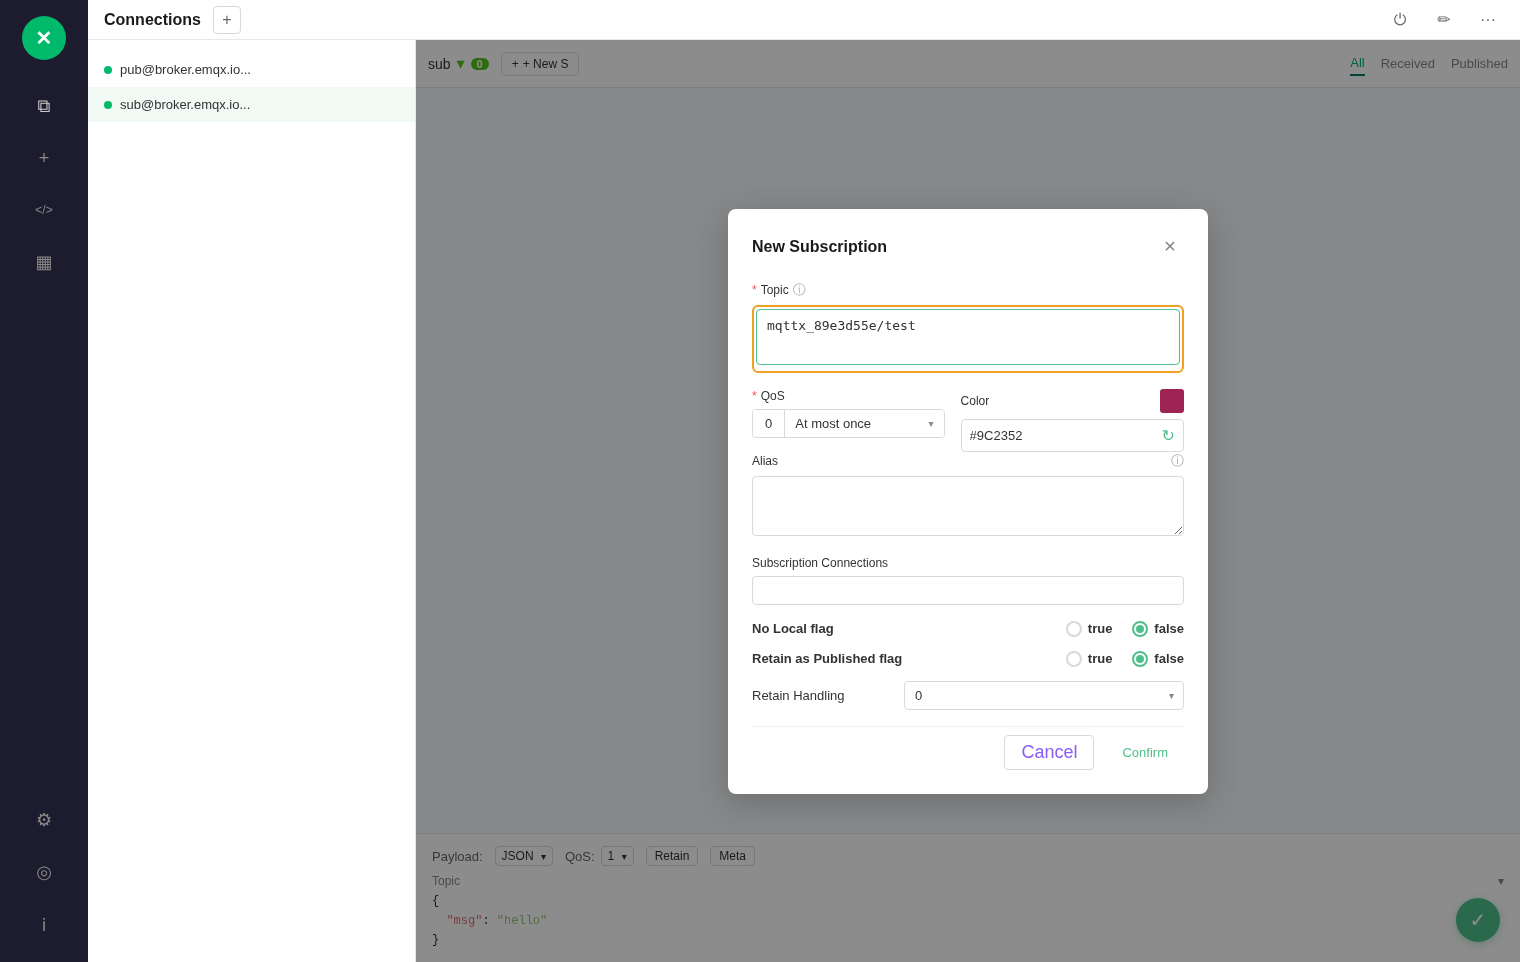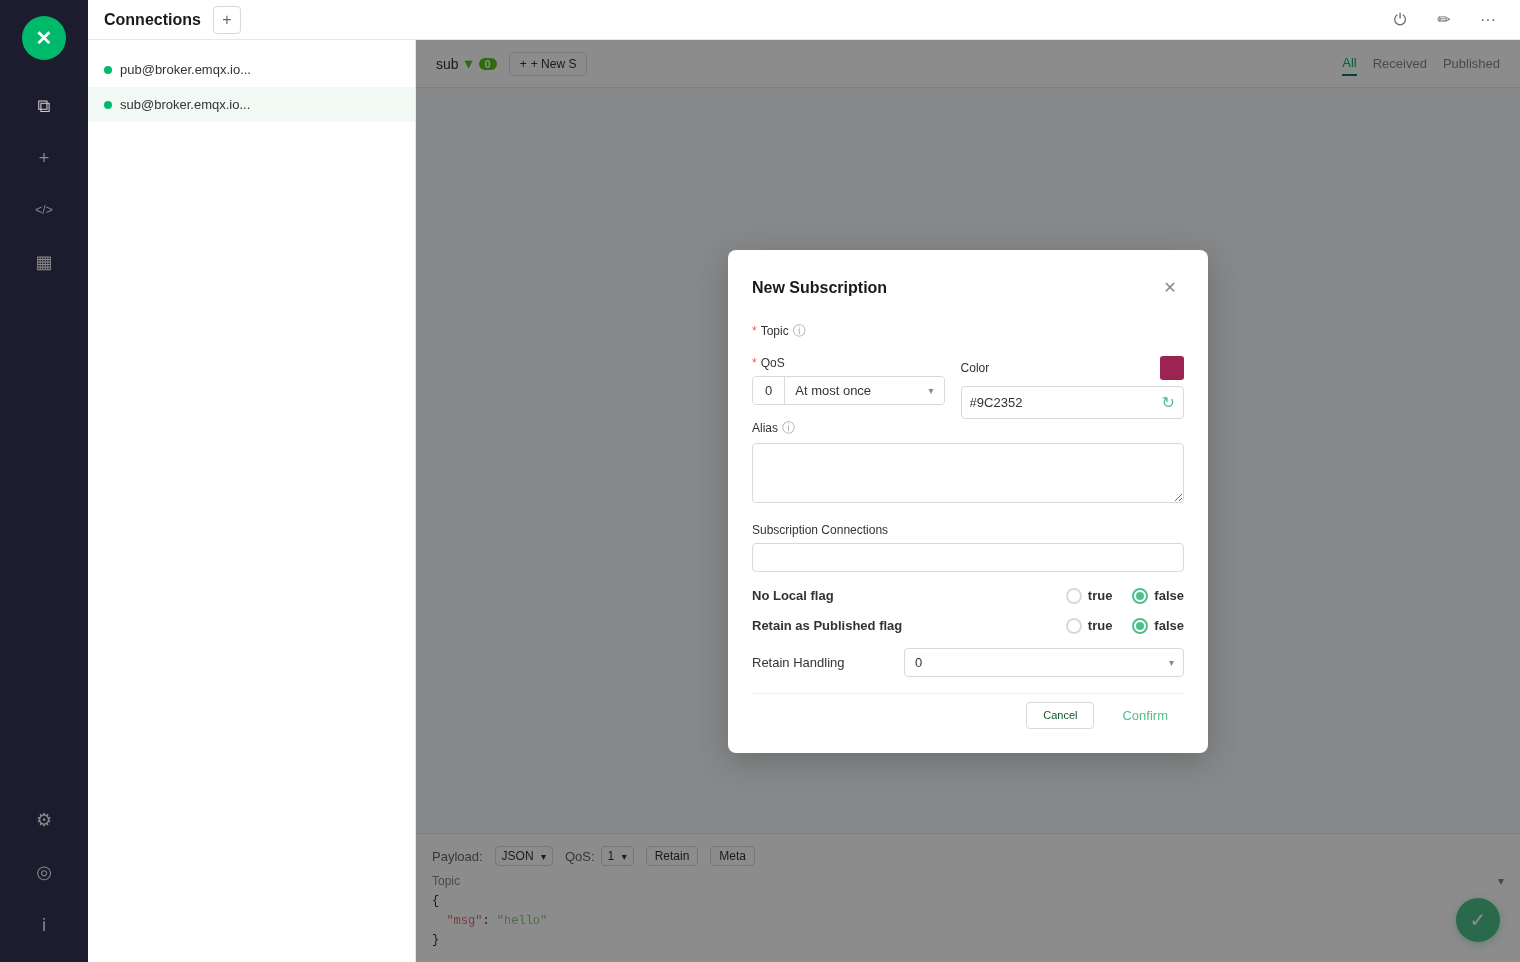--- a/index.html
+++ b/index.html
@@ -116,21 +116,21 @@
       flex: 1;
       background: #f5f7fa;
       position: relative;
     }
     .right-topbar {
       height: 48px;
       background: #fff;
       border-bottom: 1px solid #e8e8e8;
       display: flex;
       align-items: center;
-      padding: 0 20px;
+      padding: 0 12px;
       gap: 12px;
     }
     .connection-badge {
       display: flex; align-items: center; gap: 6px;
     }
     .conn-badge-name {
       font-size: 14px; font-weight: 500; color: #333;
     }
     .conn-status-icon {
       color: #52c41a; font-size: 16px;
@@ -430,22 +430,22 @@
       gap: 12px;
       margin-top: 8px;
       padding-top: 8px;
       border-top: 1px solid #f0f0f0;
     }
     .btn-cancel {
       padding: 6px 16px;
       border: 1px solid #d9d9d9;
       border-radius: 4px;
       background: white;
-      font-size: 11px;
-      color: #14532d;
+      font-size: 18px;
+      color: #8b5cf6;
       cursor: pointer;
     }
     .btn-confirm {
       padding: 6px 16px;
       border: none;
       border-radius: 4px;
       background: transparent;
       font-size: 13px;
       color: #4fc08d;
       cursor: pointer;
@@ -559,20 +559,23 @@
             <span class="modal-title">New Subscription</span>
             <button class="modal-close">✕</button>
           </div>
 
           <div class="field-group">
             <div class="field-label">
               <span class="field-required">*</span>
               <span>Topic</span>
               <span class="field-info">ⓘ</span>
             </div>
+            <div class="topic-input-wrapper">
+              <textarea class="topic-input" value="mqttx_89e3d55e/test" style="">mqttx_89e3d55e/test</textarea>
+            </div>
           </div>
 
           <div class="qos-color-row">
 
             <div class="qos-field">
               <div class="field-label">
                 <span class="field-required">*</span>
                 <span>QoS</span>
               </div>
               <div class="qos-select-row">
@@ -590,21 +593,21 @@
                 <div style="width:24px;height:24px;background:#9c2352;border-radius:3px;"></div>
               </div>
               <div class="color-input-row">
                 <input type="text" class="color-value-input" value="#9C2352" style="font-size: 13px; color: rgb(51, 51, 51);">
                 <span class="color-refresh">↻</span>
               </div>
             </div>
           </div>
 
           <div class="field-group">
-            <div class="field-label" style="justify-content:flex-start;">
+            <div class="field-label" style="justify-content:space-between;">
               <span>Alias</span>
               <span class="field-info">ⓘ</span>
             </div>
             <textarea class="alias-textarea" style=""></textarea>
           </div>
 
           <div class="field-group">
             <div class="field-label">
               <span>Subscription Connections</span>
             </div>

